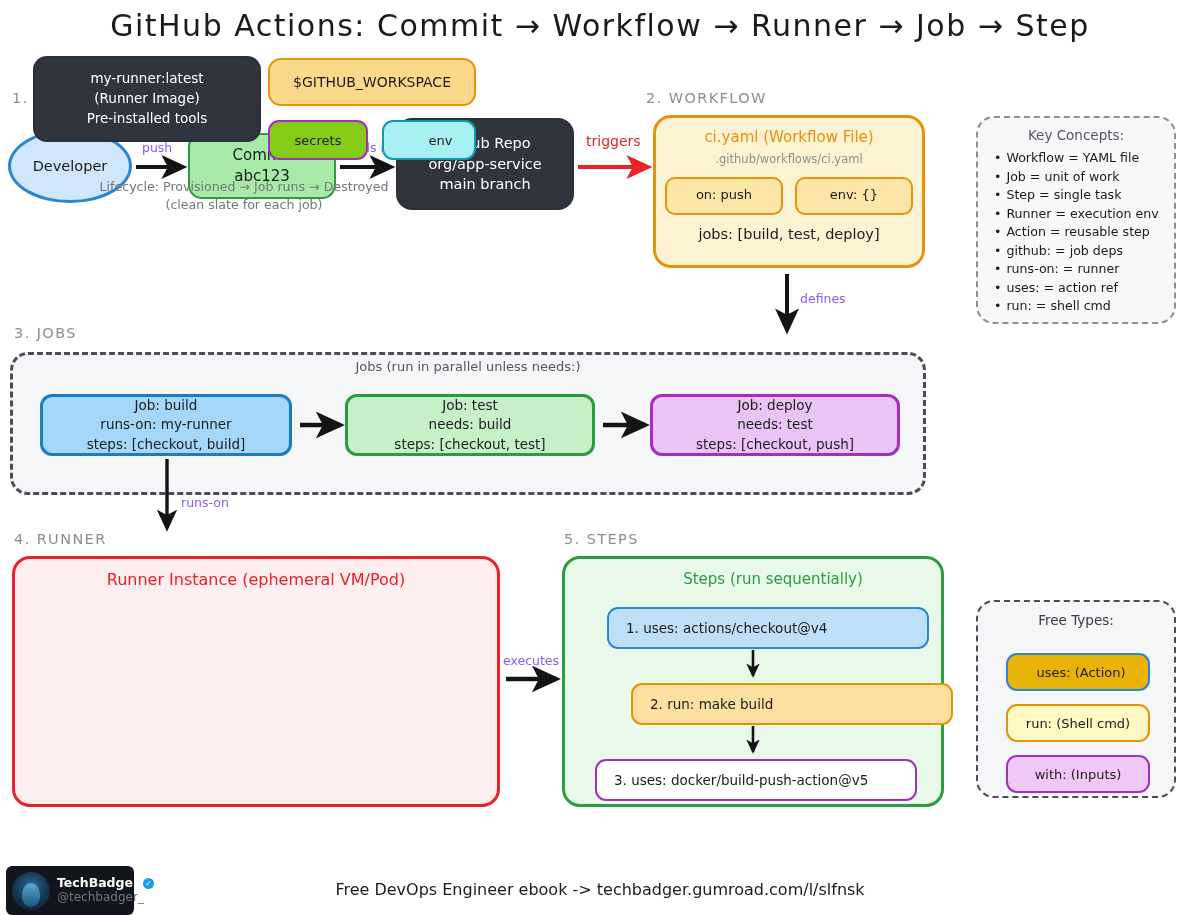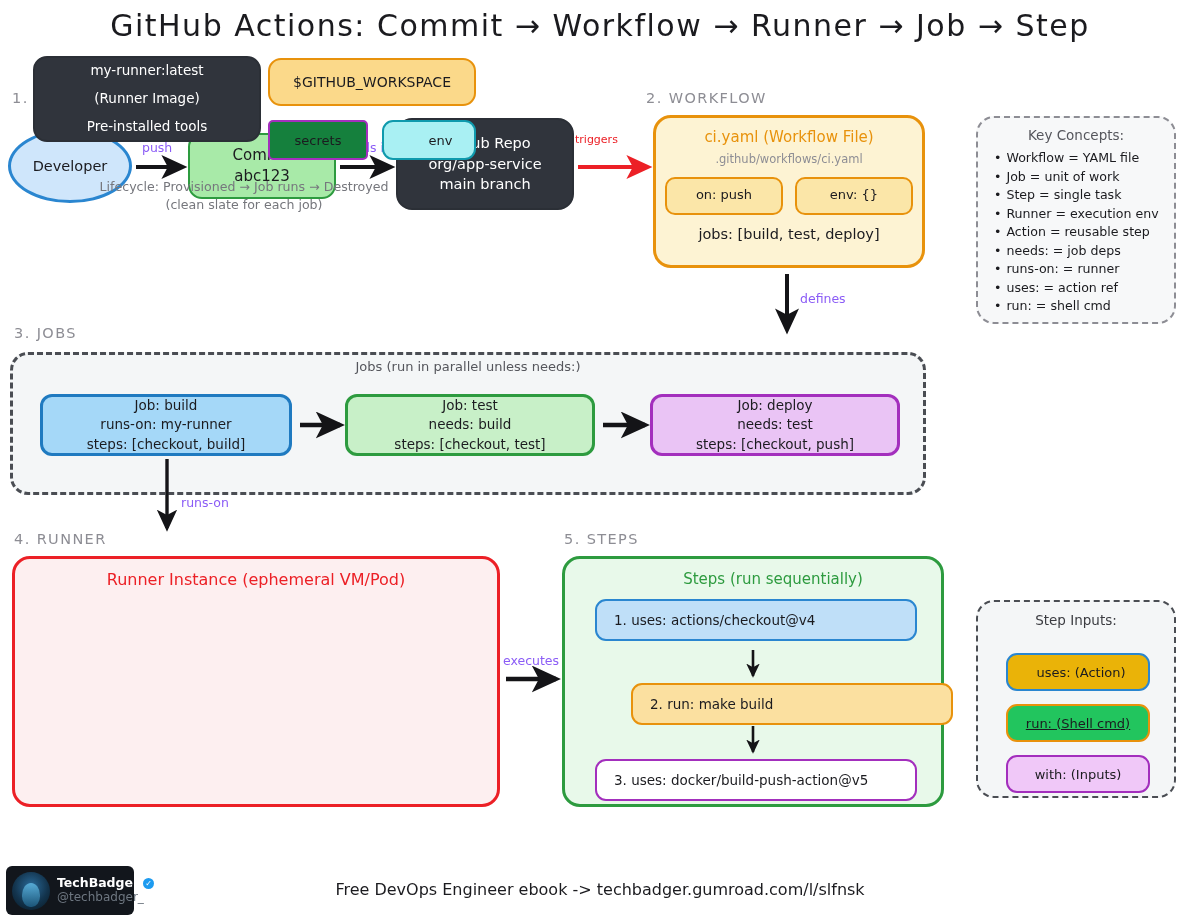--- a/index.html
+++ b/index.html
@@ -75,30 +75,30 @@
   
   #runner{
     position:absolute;left:12px;top:556px;width:488px;height:251px;
     border:3.4px solid #ec2026;background:#fdeff0;border-radius:18px;box-sizing:border-box;
   }
   #runner-title{text-align:center;color:#ec2026;font-size:16px;margin-top:11px;}
   #runner-img{
     position:absolute;left:33px;top:56px;width:228px;height:86px;
     border:2.4px solid #2b2f36;background:#30343c;color:#fff;border-radius:14px;
     display:flex;flex-direction:column;align-items:center;justify-content:center;
-    font-size:13.5px;line-height:1.46;box-sizing:border-box;gap:8px;
+    font-size:13.5px;line-height:1.46;box-sizing:border-box;
   }
   #runner-ws{
     position:absolute;left:268px;top:58px;width:208px;height:48px;
     border:2.4px solid #e8920c;background:#fbd98a;border-radius:13px;
     display:flex;align-items:center;justify-content:center;font-size:14px;box-sizing:border-box;
   }
   #runner-secrets{
     position:absolute;left:268px;top:120px;width:100px;height:40px;
-    border:2.4px solid #a32fbd;background:#15803d;border-radius:5px;
+    border:2.4px solid #a32fbd;background:#84cc16;border-radius:11px;
     display:flex;align-items:center;justify-content:center;font-size:13px;box-sizing:border-box;
   }
   #runner-env{
     position:absolute;left:382px;top:120px;width:94px;height:40px;
     border:2.4px solid #0f9aad;background:#a9f0f3;border-radius:11px;
     display:flex;align-items:center;justify-content:center;font-size:13px;box-sizing:border-box;padding-left:23px;
   }
   #runner-life{
     position:absolute;left:0;top:178px;width:488px;text-align:center;
     font-size:12.6px;color:#76777d;line-height:1.4;
@@ -106,39 +106,39 @@
   
   #steps{
     position:absolute;left:562px;top:556px;width:382px;height:251px;
     border:3.2px solid #2d9b3f;background:#e8f9ea;border-radius:18px;box-sizing:border-box;
   }
   #steps-title{text-align:center;color:#2d9b3f;font-size:15px;margin-top:11px;padding-left:40px;}
   .stepbox{
     position:absolute;left:30px;width:322px;height:42px;border-radius:11px;
     display:flex;align-items:center;padding-left:17px;font-size:13.5px;box-sizing:border-box;
   }
-  #step-1{top:40px;border:2.2px solid #2a86d0;background:#bfdff8;}
+  #step-1{top:48px;border:2.2px solid #2a86d0;background:#bfdff8;margin-left:12px;}
   #step-2{top:124px;border:2.2px solid #e8920c;background:#fbe0a0;margin-left:36px;}
   #step-3{top:200px;border:2.2px solid #a32fbd;background:#ffffff;}
   
   #steptypes{
     position:absolute;left:976px;top:600px;width:200px;height:198px;
     border:2.4px dashed #4a4d53;border-radius:18px;background:#f4f6f7;box-sizing:border-box;
   }
   #st-title{text-align:center;font-size:13.5px;color:#3b3c41;margin-top:10px;}
   .st-chip{
     position:absolute;left:28px;width:144px;height:38px;border-radius:11px;
     display:flex;align-items:center;justify-content:center;font-size:13px;box-sizing:border-box;
   }
   #st-uses{top:51px;border:2.2px solid #2a86d0;background:#eab308;padding-left:6px;}
-  #st-run{top:102px;border:2.2px solid #e8920c;background:#22c55e;text-decoration:underline;}
+  #st-run{top:102px;border:2.2px solid #e8920c;background:#fef9c3;}
   #st-with{top:153px;border:2.2px solid #a32fbd;background:#f0c8f8;}
   
   .arrow-lbl{position:absolute;font-size:12.5px;color:#8b5cf6;white-space:nowrap;}
-  .arrow-lbl.red{color:#ec2026;font-size:11px;}
+  .arrow-lbl.red{color:#ec2026;font-size:14px;padding-left:11px;}
   svg.ov{position:absolute;left:0;top:0;width:1200px;height:915px;pointer-events:none;}
   
   #footer-card{
     position:absolute;left:6px;top:866px;width:128px;height:49px;
     background:#12161c;border-radius:6px;display:flex;align-items:center;
     padding-left:6px;box-sizing:border-box;
   }
   #avatar{
     width:38px;height:38px;border-radius:50%;
     background:radial-gradient(circle at 50% 38%, #2a6a99 0%, #13344d 55%, #071824 100%);
@@ -201,21 +201,21 @@
 <div class="arrow-lbl hand" style="left:800px;top:291px">defines</div>
 
 <div id="keyconcepts">
   <div id="kc-title" class="hand">Key Concepts:</div>
   <ul id="kc-list" class="hand">
     <li>Workflow = YAML file</li>
     <li>Job = unit of work</li>
     <li>Step = single task</li>
     <li>Runner = execution env</li>
     <li>Action = reusable step</li>
-    <li>needs: = job deps</li>
+    <li>github: = job deps</li>
     <li>runs-on: = runner</li>
     <li>uses: = action ref</li>
     <li>run: = shell cmd</li>
   </ul>
 </div>
 
 <div id="jobs-wrap"></div>
 <div id="jobs-cap" class="hand" style="position:absolute;left:10px;top:358px;width:916px;">Jobs (run in parallel unless needs:)</div>
 
 <div id="job-build" class="box jobbox hand">
@@ -255,21 +255,21 @@
 <div class="arrow-lbl hand" style="left:503px;top:653px">executes</div>
 
 <div id="steps">
   <div id="steps-title" class="hand">Steps (run sequentially)</div>
   <div id="step-1" class="stepbox hand">1. uses: actions/checkout@v4</div>
   <div id="step-2" class="stepbox hand">2. run: make build</div>
   <div id="step-3" class="stepbox hand">3. uses: docker/build-push-action@v5</div>
 </div>
 
 <div id="steptypes">
-  <div id="st-title" class="hand">Step Inputs:</div>
+  <div id="st-title" class="hand">Free Types:</div>
   <div id="st-uses" class="st-chip hand">uses: (Action)</div>
   <div id="st-run" class="st-chip hand">run: (Shell cmd)</div>
   <div id="st-with" class="st-chip hand">with: (Inputs)</div>
 </div>
 
 <svg class="ov" viewBox="0 0 1200 915">
   <defs>
     <marker id="ah" markerWidth="7" markerHeight="7" refX="5.4" refY="3" orient="auto">
       <path d="M0,0 L6.5,3 L0,6 L1.6,3 z" fill="#141417"></path>
     </marker>

